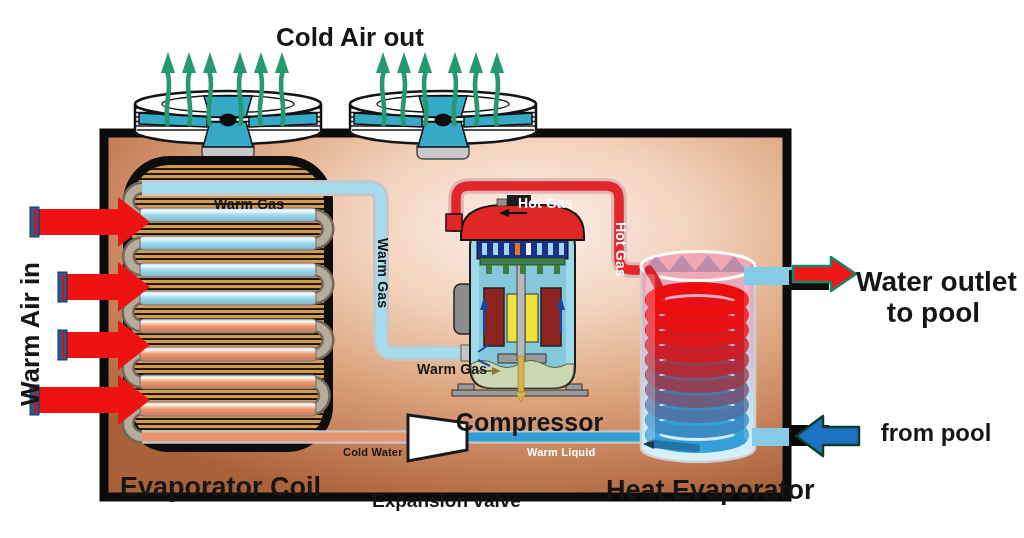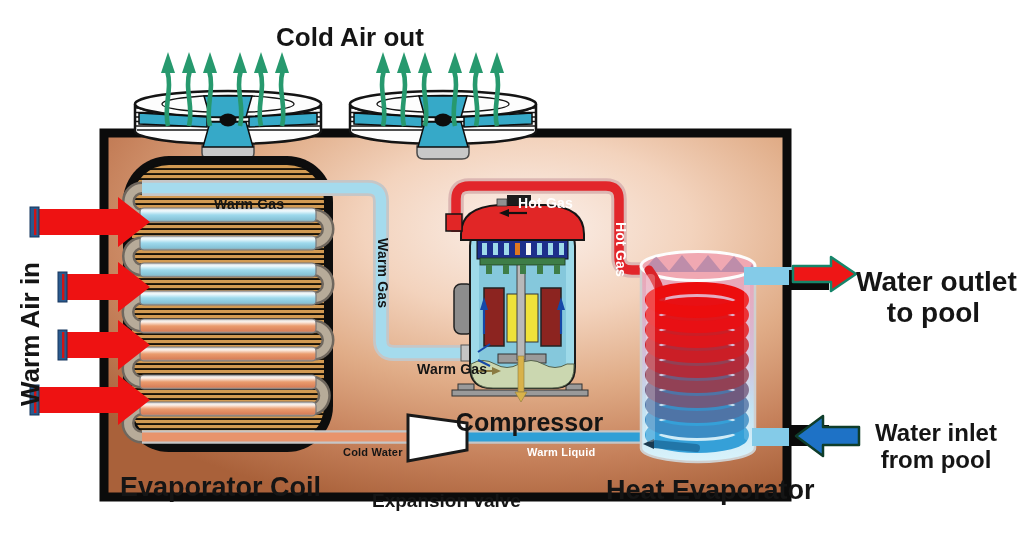--- a/index.html
+++ b/index.html
@@ -316,17 +316,16 @@
 <div class="lbl ctr" id="lbl-evaporator">Evaporator Coil</div>
 <div class="lbl mid ctr" id="lbl-expansion">Expansion valve</div>
 <div class="lbl ctr" id="lbl-compressor">Compressor</div>
 <div class="lbl ctr" id="lbl-heat-exchanger">Heat Evaporator</div>
 
 <div class="lbl ctr" id="lbl-water-outlet">
   <span style="display:block">Water outlet</span>
   <span style="display:block">to pool</span>
 </div>
 <div class="lbl ctr" id="lbl-water-inlet">
-  <span style="display:block">Water inlet</span>
   <span style="display:block">from pool</span>
 </div>
 
 </div>
 
 </body></html>

